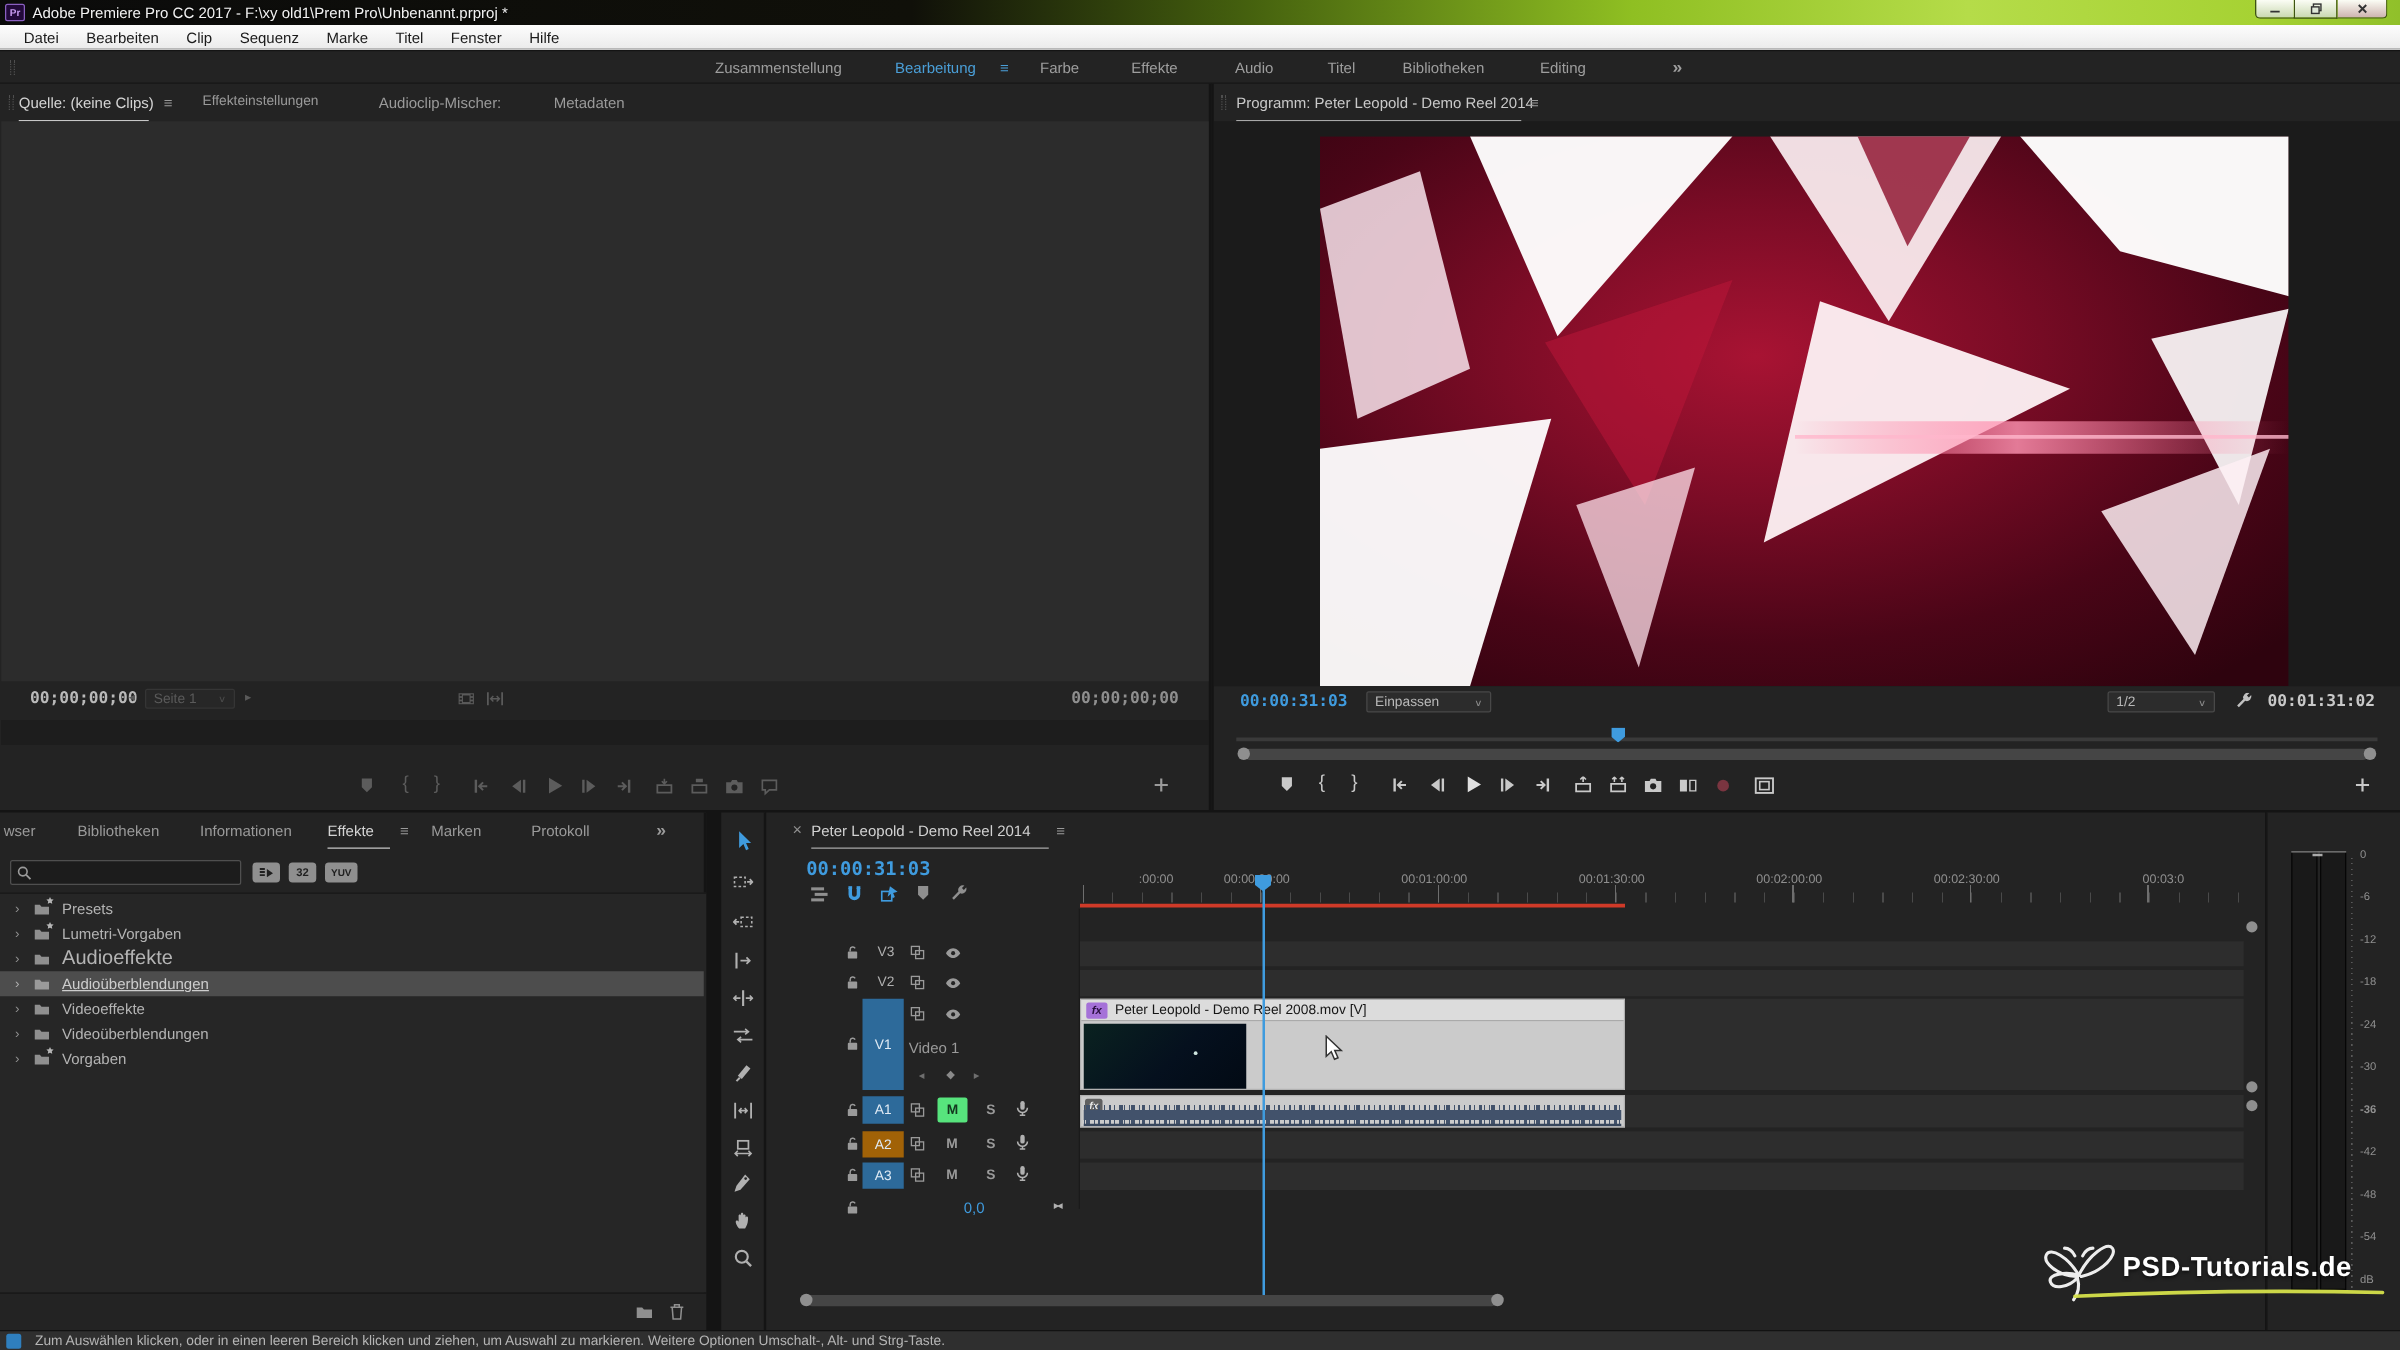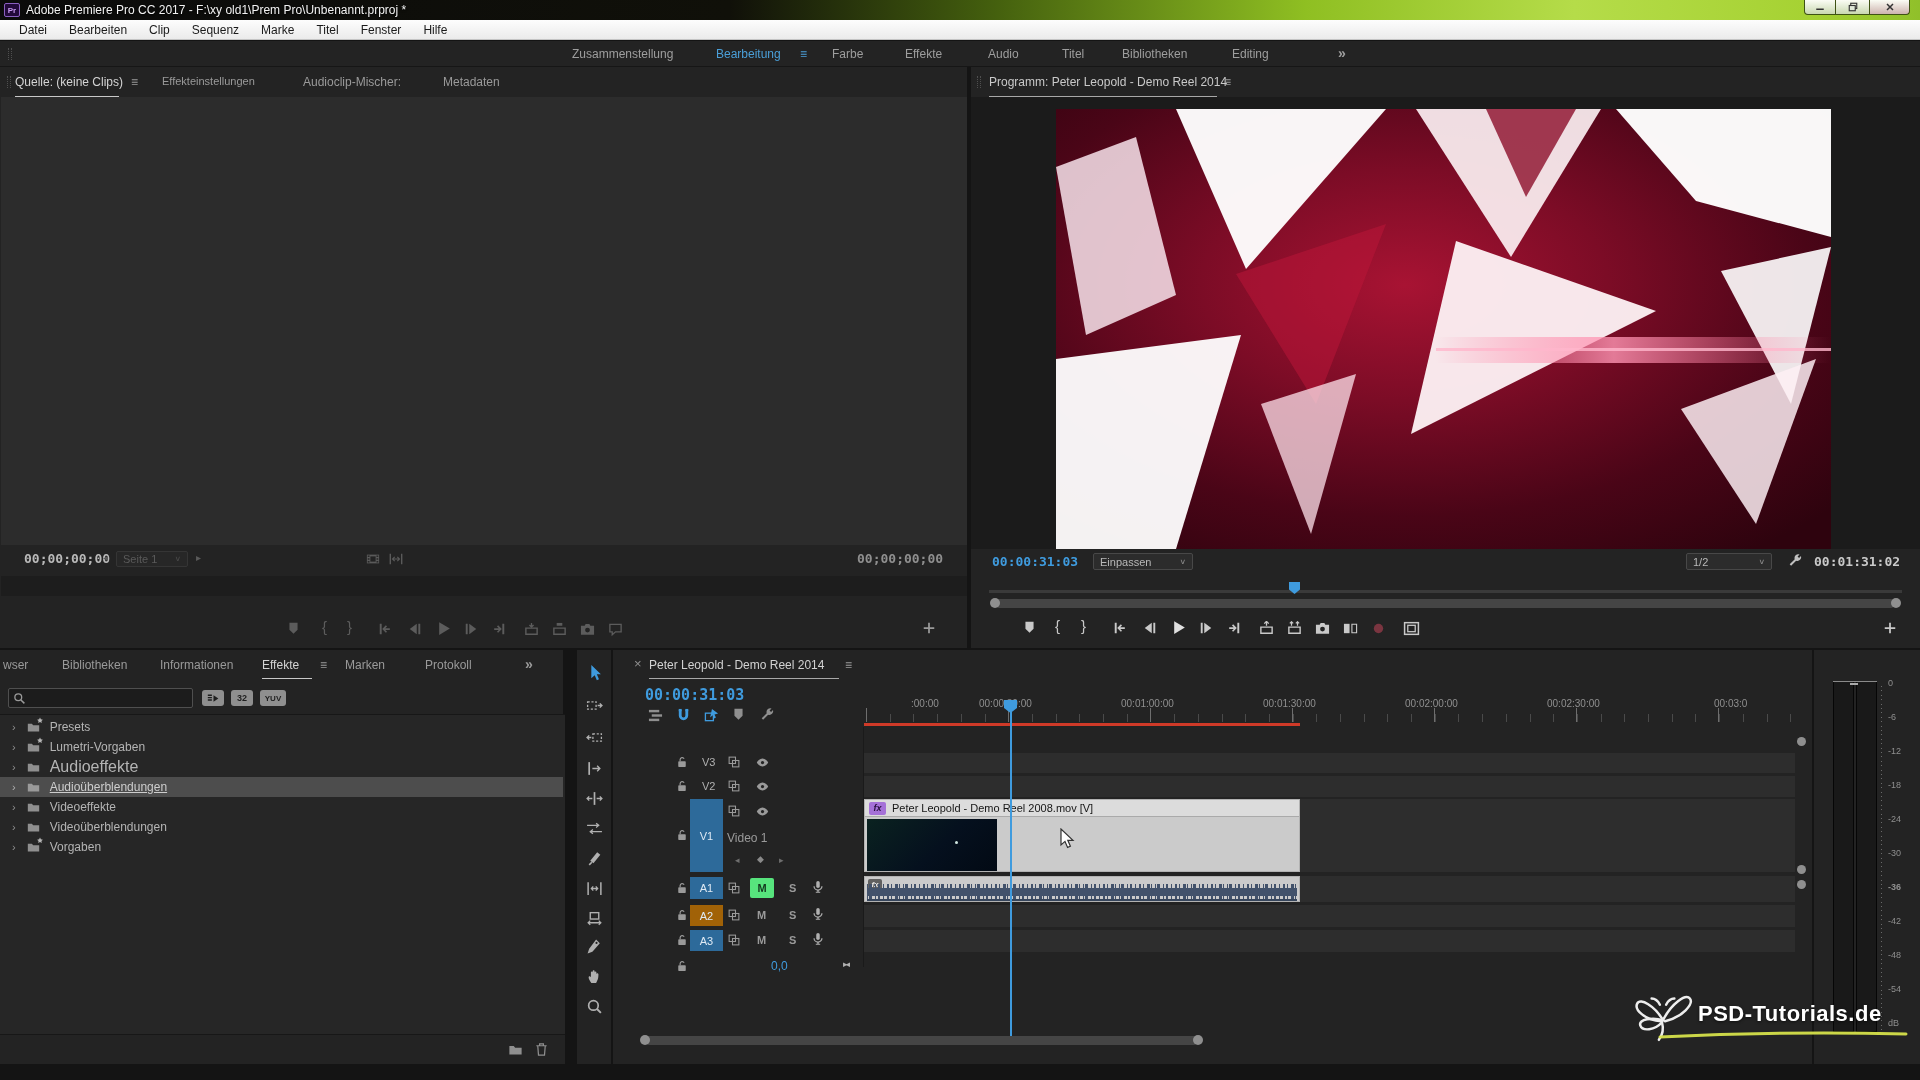--- a/index.html
+++ b/index.html
@@ -895,20 +895,24 @@
     <span class="t" style="left:74px;top:130px;font-size:9px;color:#8f8f8f;">-18</span>
     <span class="t" style="left:74px;top:164px;font-size:9px;color:#8f8f8f;">-24</span>
     <span class="t" style="left:74px;top:198px;font-size:9px;color:#8f8f8f;">-30</span>
     <span class="t" style="left:74px;top:232px;font-size:9px;color:#8f8f8f;font-weight:bold;">-36</span>
     <span class="t" style="left:74px;top:266px;font-size:9px;color:#8f8f8f;">-42</span>
     <span class="t" style="left:74px;top:300px;font-size:9px;color:#8f8f8f;">-48</span>
     <span class="t" style="left:74px;top:334px;font-size:9px;color:#8f8f8f;">-54</span>
     <span class="t" style="left:74px;top:368px;font-size:9px;color:#8f8f8f;">dB</span>
   </div>
 
+  <div class="abs" style="left:0;top:1064px;width:1920px;height:16px;background:#2f2f2f;border-top:1px solid #121212;">
+    <div class="abs" style="left:5px;top:2px;width:12px;height:12px;background:#2f7fbe;border-radius:2px;"></div>
+    <span class="t" style="left:28px;top:2px;font-size:11px;color:#b5b5b5;">Zum Auswählen klicken, oder in einen leeren Bereich klicken und ziehen, um Auswahl zu markieren. Weitere Optionen Umschalt-, Alt- und Strg-Taste.</span>
+  </div>
 
   <div class="abs" style="left:1628px;top:983px;width:280px;height:72px;z-index:50;">
     <svg width="62" height="58" viewBox="0 0 60 56" style="position:absolute;left:4px;top:2px;opacity:.92;">
       <g fill="none" stroke="#ffffff" stroke-width="2.4" stroke-linecap="round">
         <path d="M30 34C22 20 8 12 5 18c-3 6 8 16 23 17"></path>
         <path d="M30 34C20 31 6 33 8 39c2 6 14 5 21-3"></path>
         <path d="M30 34C38 18 52 8 56 13c4 5-7 18-24 22"></path>
         <path d="M29 36c2 7 0 13-3 17"></path>
         <path d="M27 19c-2-4-5-6-8-6M33 19c2-4 5-6 8-6"></path>
       </g>

